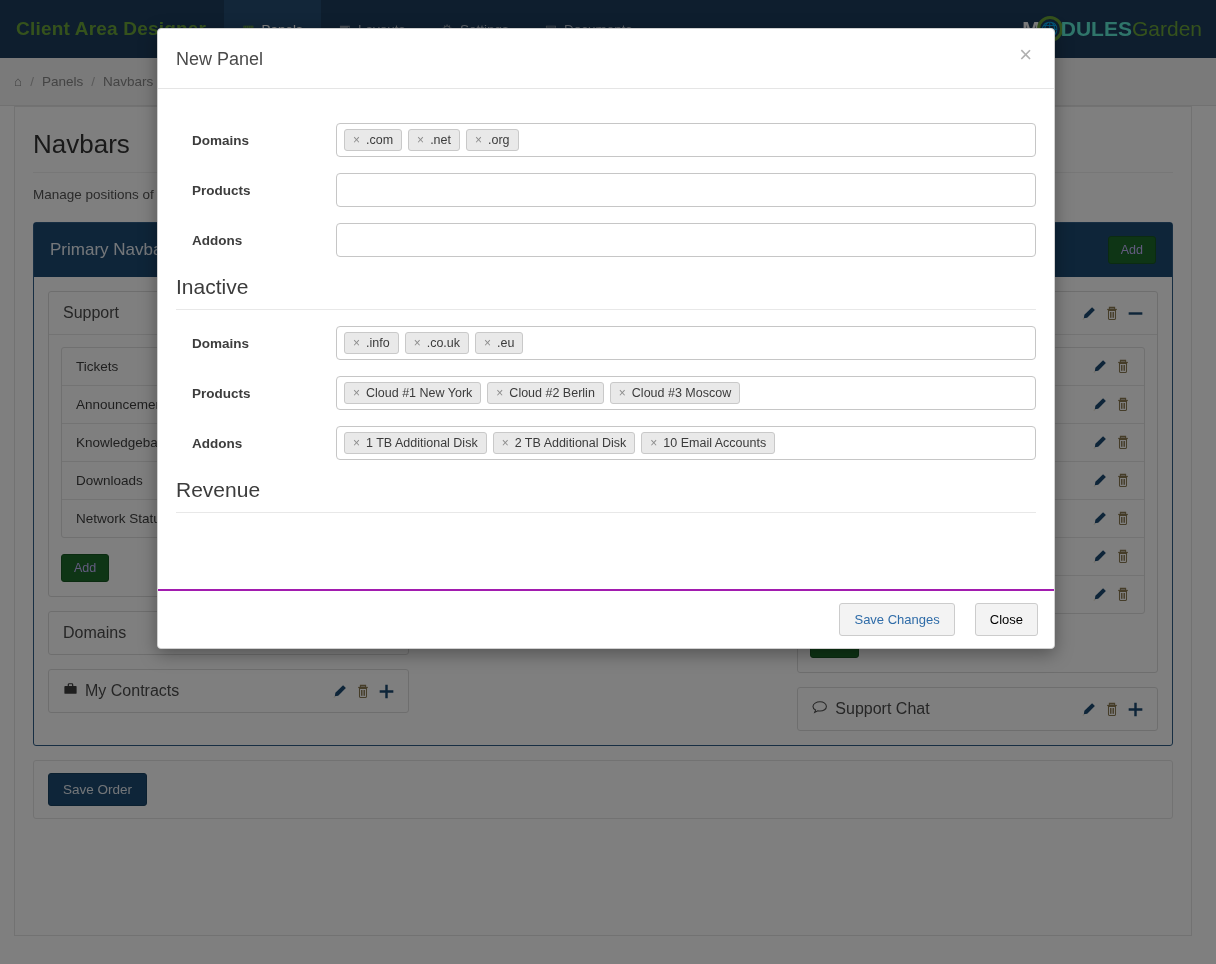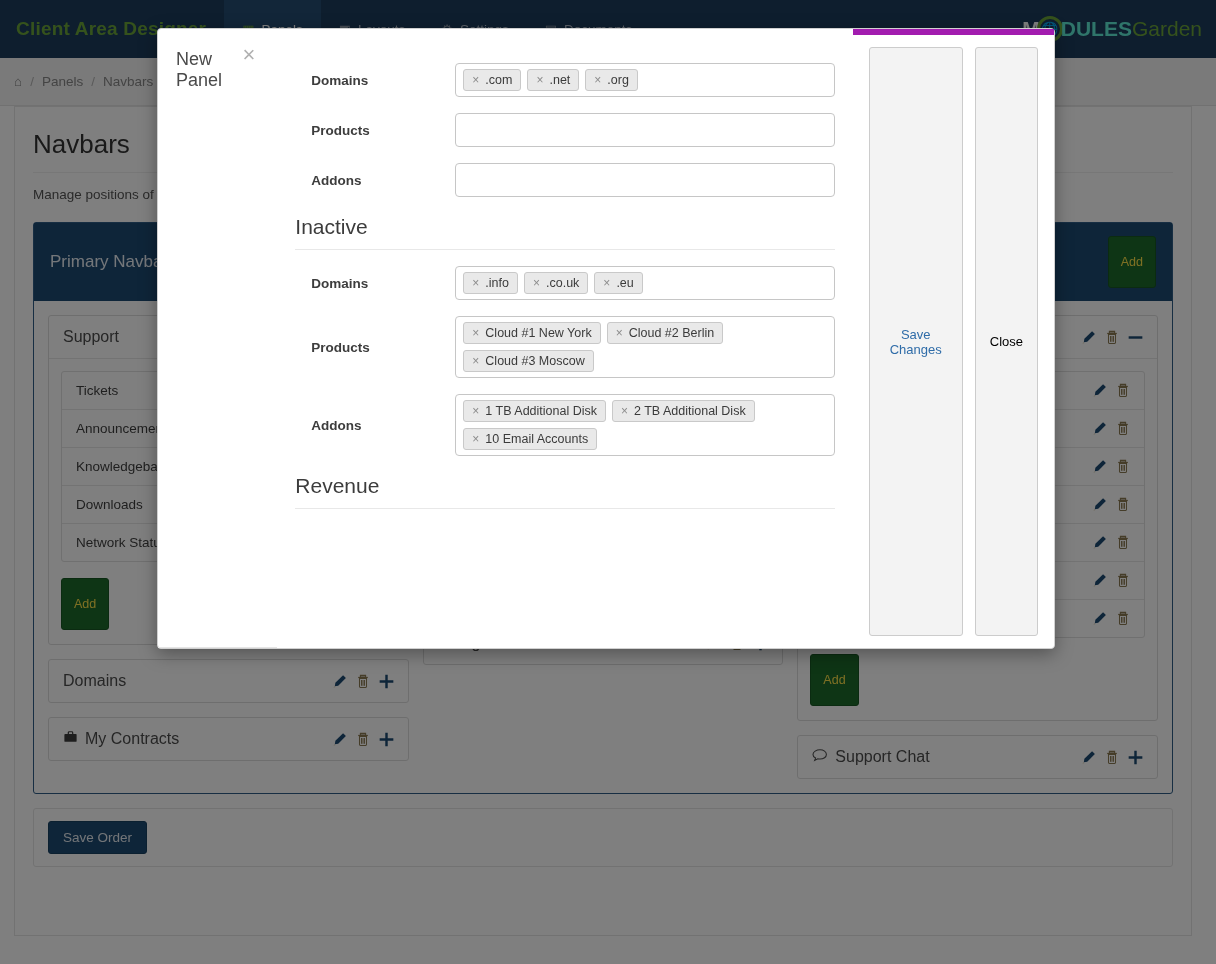--- a/index.html
+++ b/index.html
@@ -91,22 +91,22 @@
     border: 1px solid #2e5d87; border-radius: 3px;
     margin-top: 6px;
   }
   .builder-head {
     background:#1d4a72; color:#e8eef4;
     padding: 13px 16px; font-size: 17px;
     display:flex; align-items:center;
   }
   .builder-head .btn-add-hd { margin-left:auto; }
   .btn-green {
-    background:#1d6b2b; border:1px solid #175722; color:#fde047;
-    font-size:12.5px; padding:18px 12px; border-radius:3px; cursor:pointer;
+    background:#1d6b2b; border:1px solid #175722; color:#c4b5fd;
+    font-size:12.5px; padding:6px 12px; border-radius:3px; cursor:pointer;
     font-family:"Liberation Sans", sans-serif;
   }
   .builder-body { padding: 14px; display:flex; gap: 14px; align-items:flex-start; }
   .col { flex: 1 1 0; display:flex; flex-direction:column; gap: 14px; min-width:0; }
 
   .pnl { border:1px solid #ddd; border-radius:3px; background:#fff; }
   .pnl-head {
     display:flex; align-items:center; padding: 12px 14px;
     font-size: 16px; color:#4c4c4c; border-bottom: 1px solid #e6e6e6;
   }
@@ -137,21 +137,21 @@
 
   
   .modal {
     position:absolute; z-index: 100;
     left: 157px; top: 28px;
     width: 898px; height: 621px;
     background:#ffffff;
     border: 1px solid #d0d0d0;
     border-radius: 4px;
     box-shadow: 0 5px 18px rgba(0,0,0,.35);
-    display:flex; flex-direction:row;
+    display:flex; flex-direction:column;
   }
   .modal-head {
     position:relative;
     padding: 20px 24px 18px 18px;
     border-bottom: 1px solid #e5e5e5;
   }
   .modal-title { font-size: 18px; color:#4a4a4a; font-weight: normal; }
   .modal-close {
     position:absolute; right: 16px; top: 14px;
     font-size: 22px; color:#b0b0b0; cursor:pointer; line-height:1;
@@ -195,23 +195,23 @@
     display:flex; flex-wrap:wrap; gap:6px; align-items:center;
   }
   .tok {
     display:inline-flex; align-items:center; gap:6px;
     background:#e9e9e9; border:1px solid #c9c9c9; border-radius:3px;
     padding: 3px 8px; font-size: 12.5px; color:#3b3b3b; white-space:nowrap;
   }
   .tok .x { color:#8c8c8c; font-size: 12px; cursor:pointer; }
 
   .modal-foot {
-    border-top:6px solid #a21caf;
+    border-top:2px solid #a21caf;
     padding: 12px 16px;
-    display:flex; justify-content:flex-end; gap:12px;
+    display:flex; justify-content:flex-end; gap:20px;
     background:#fff; border-radius: 0 0 4px 4px;
   }
   .btn-default {
     background:#f3f3f3; border:1px solid #ccc; color:#2f6ca8;
     font-size:13px; padding:8px 14px; border-radius:3px; cursor:pointer;
     font-family:"Liberation Sans", sans-serif;
   }
   .btn-default.plain { color:#000000; }
 </style>
 </head>

